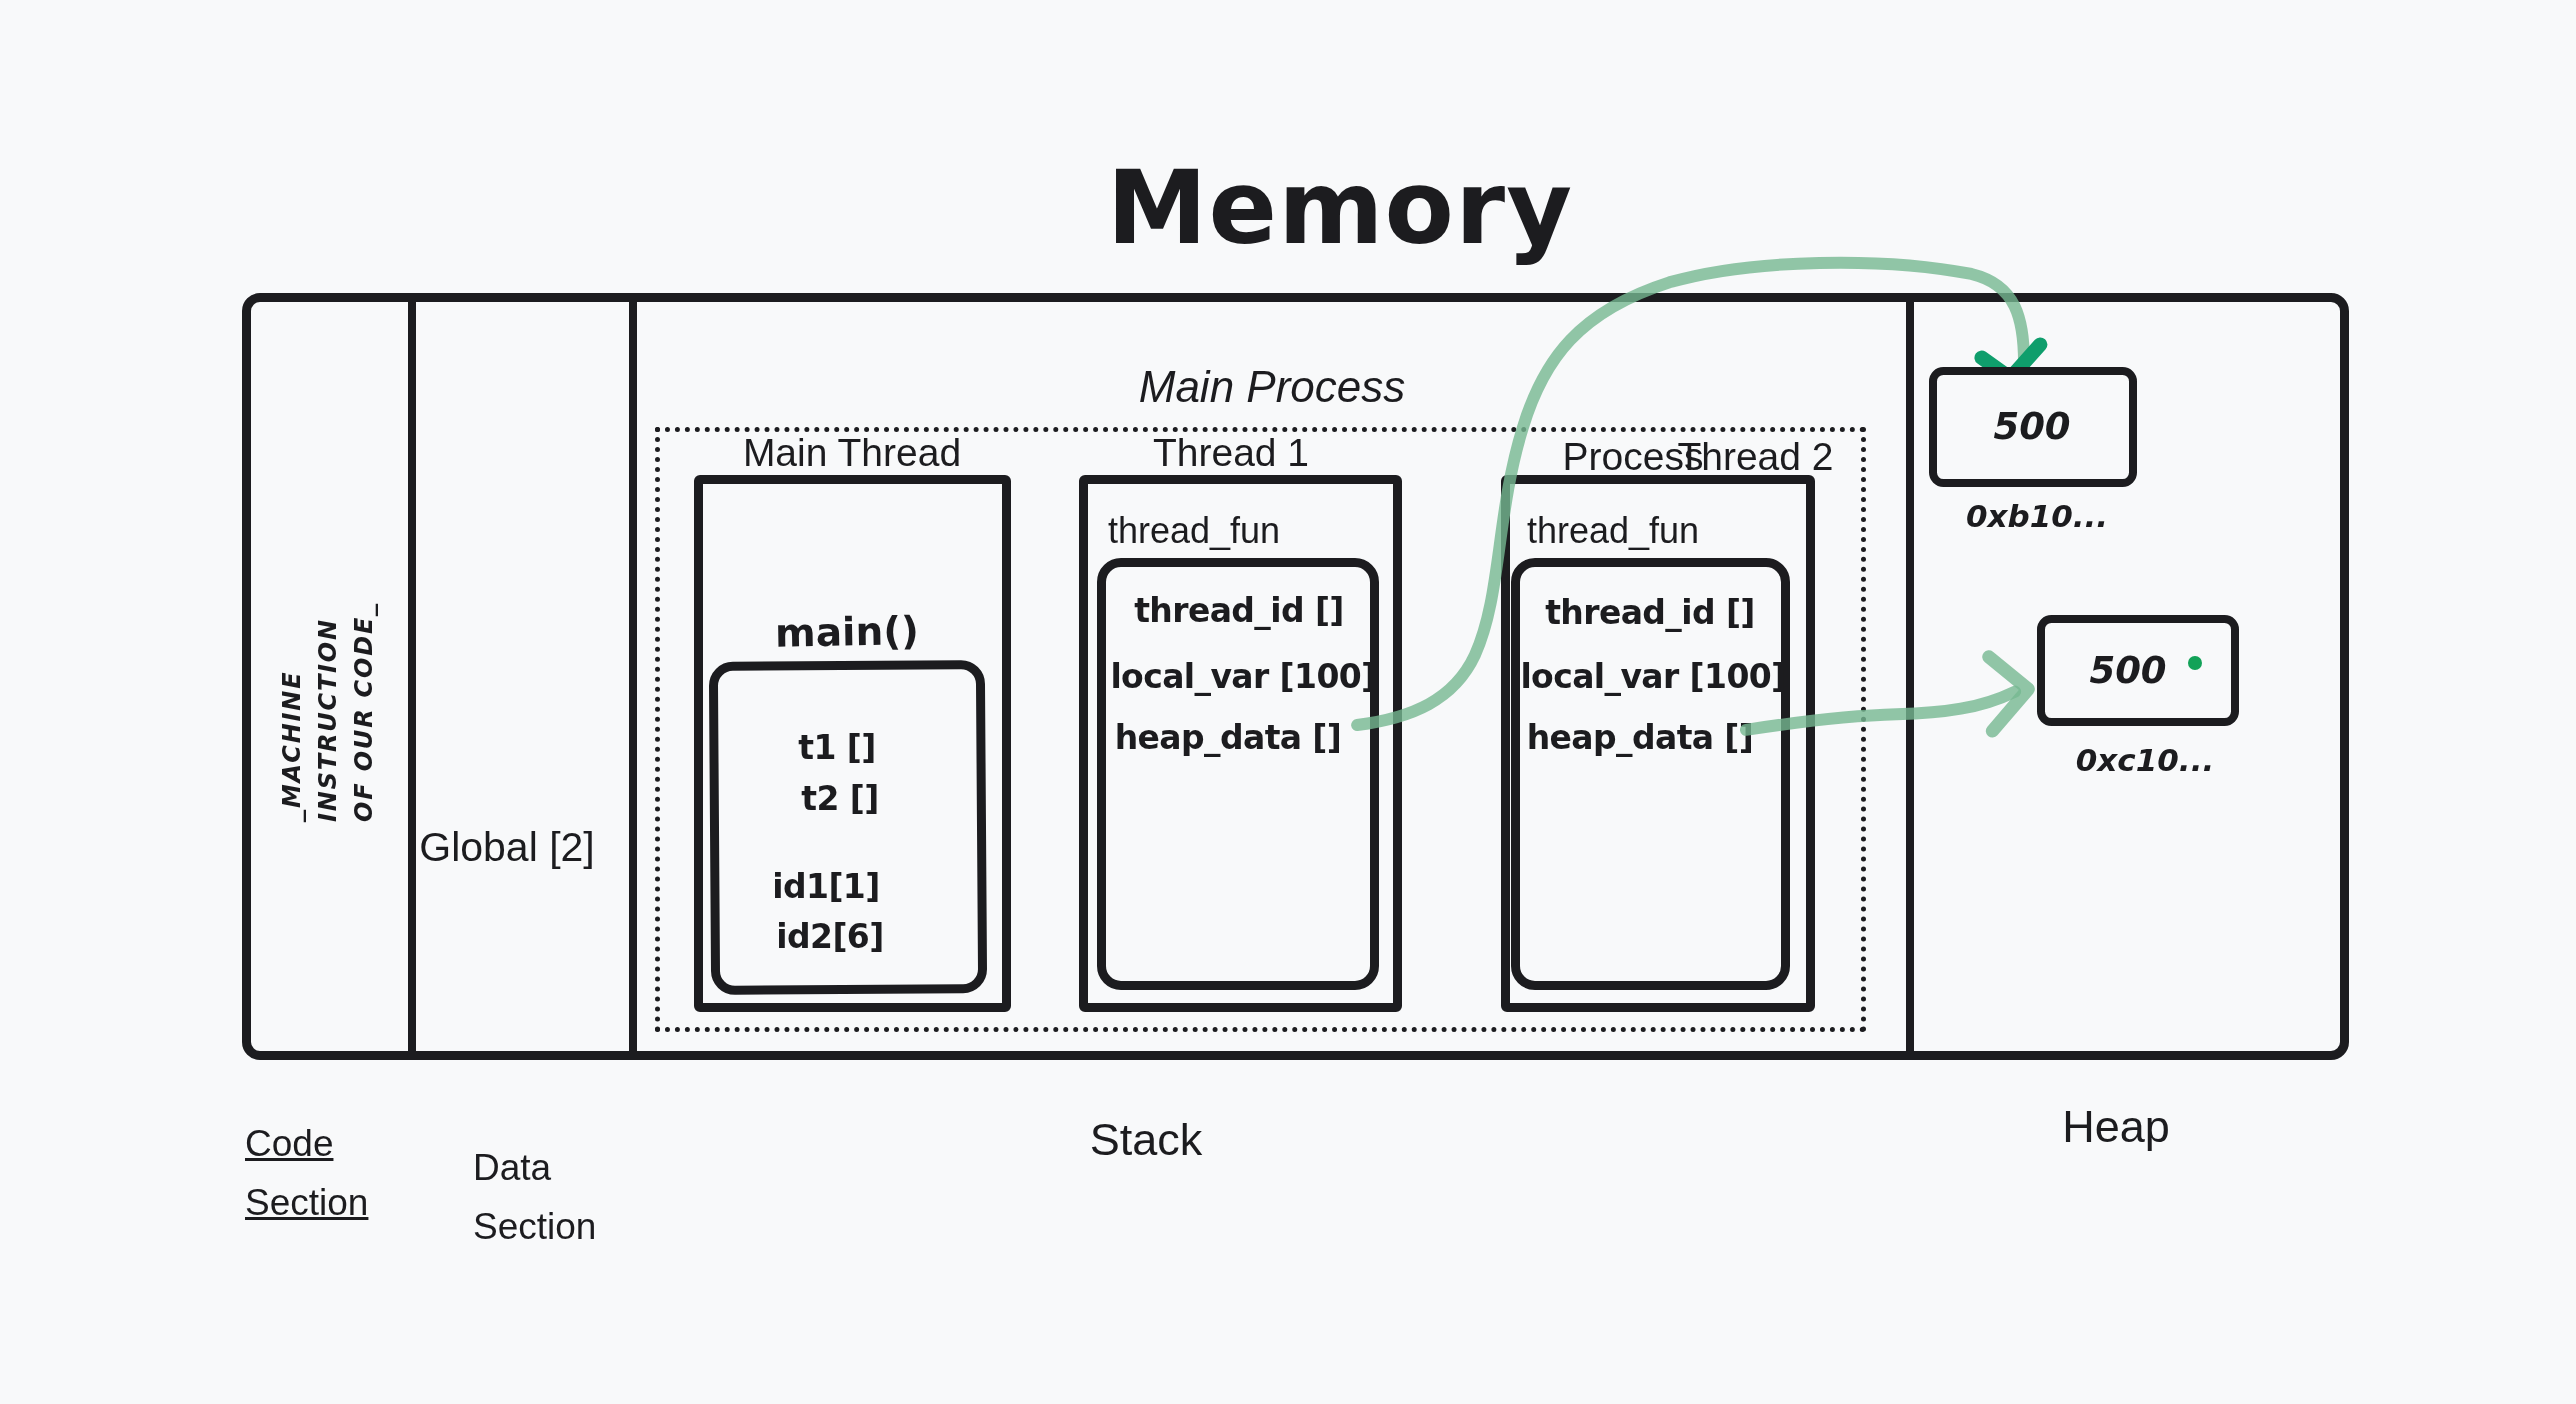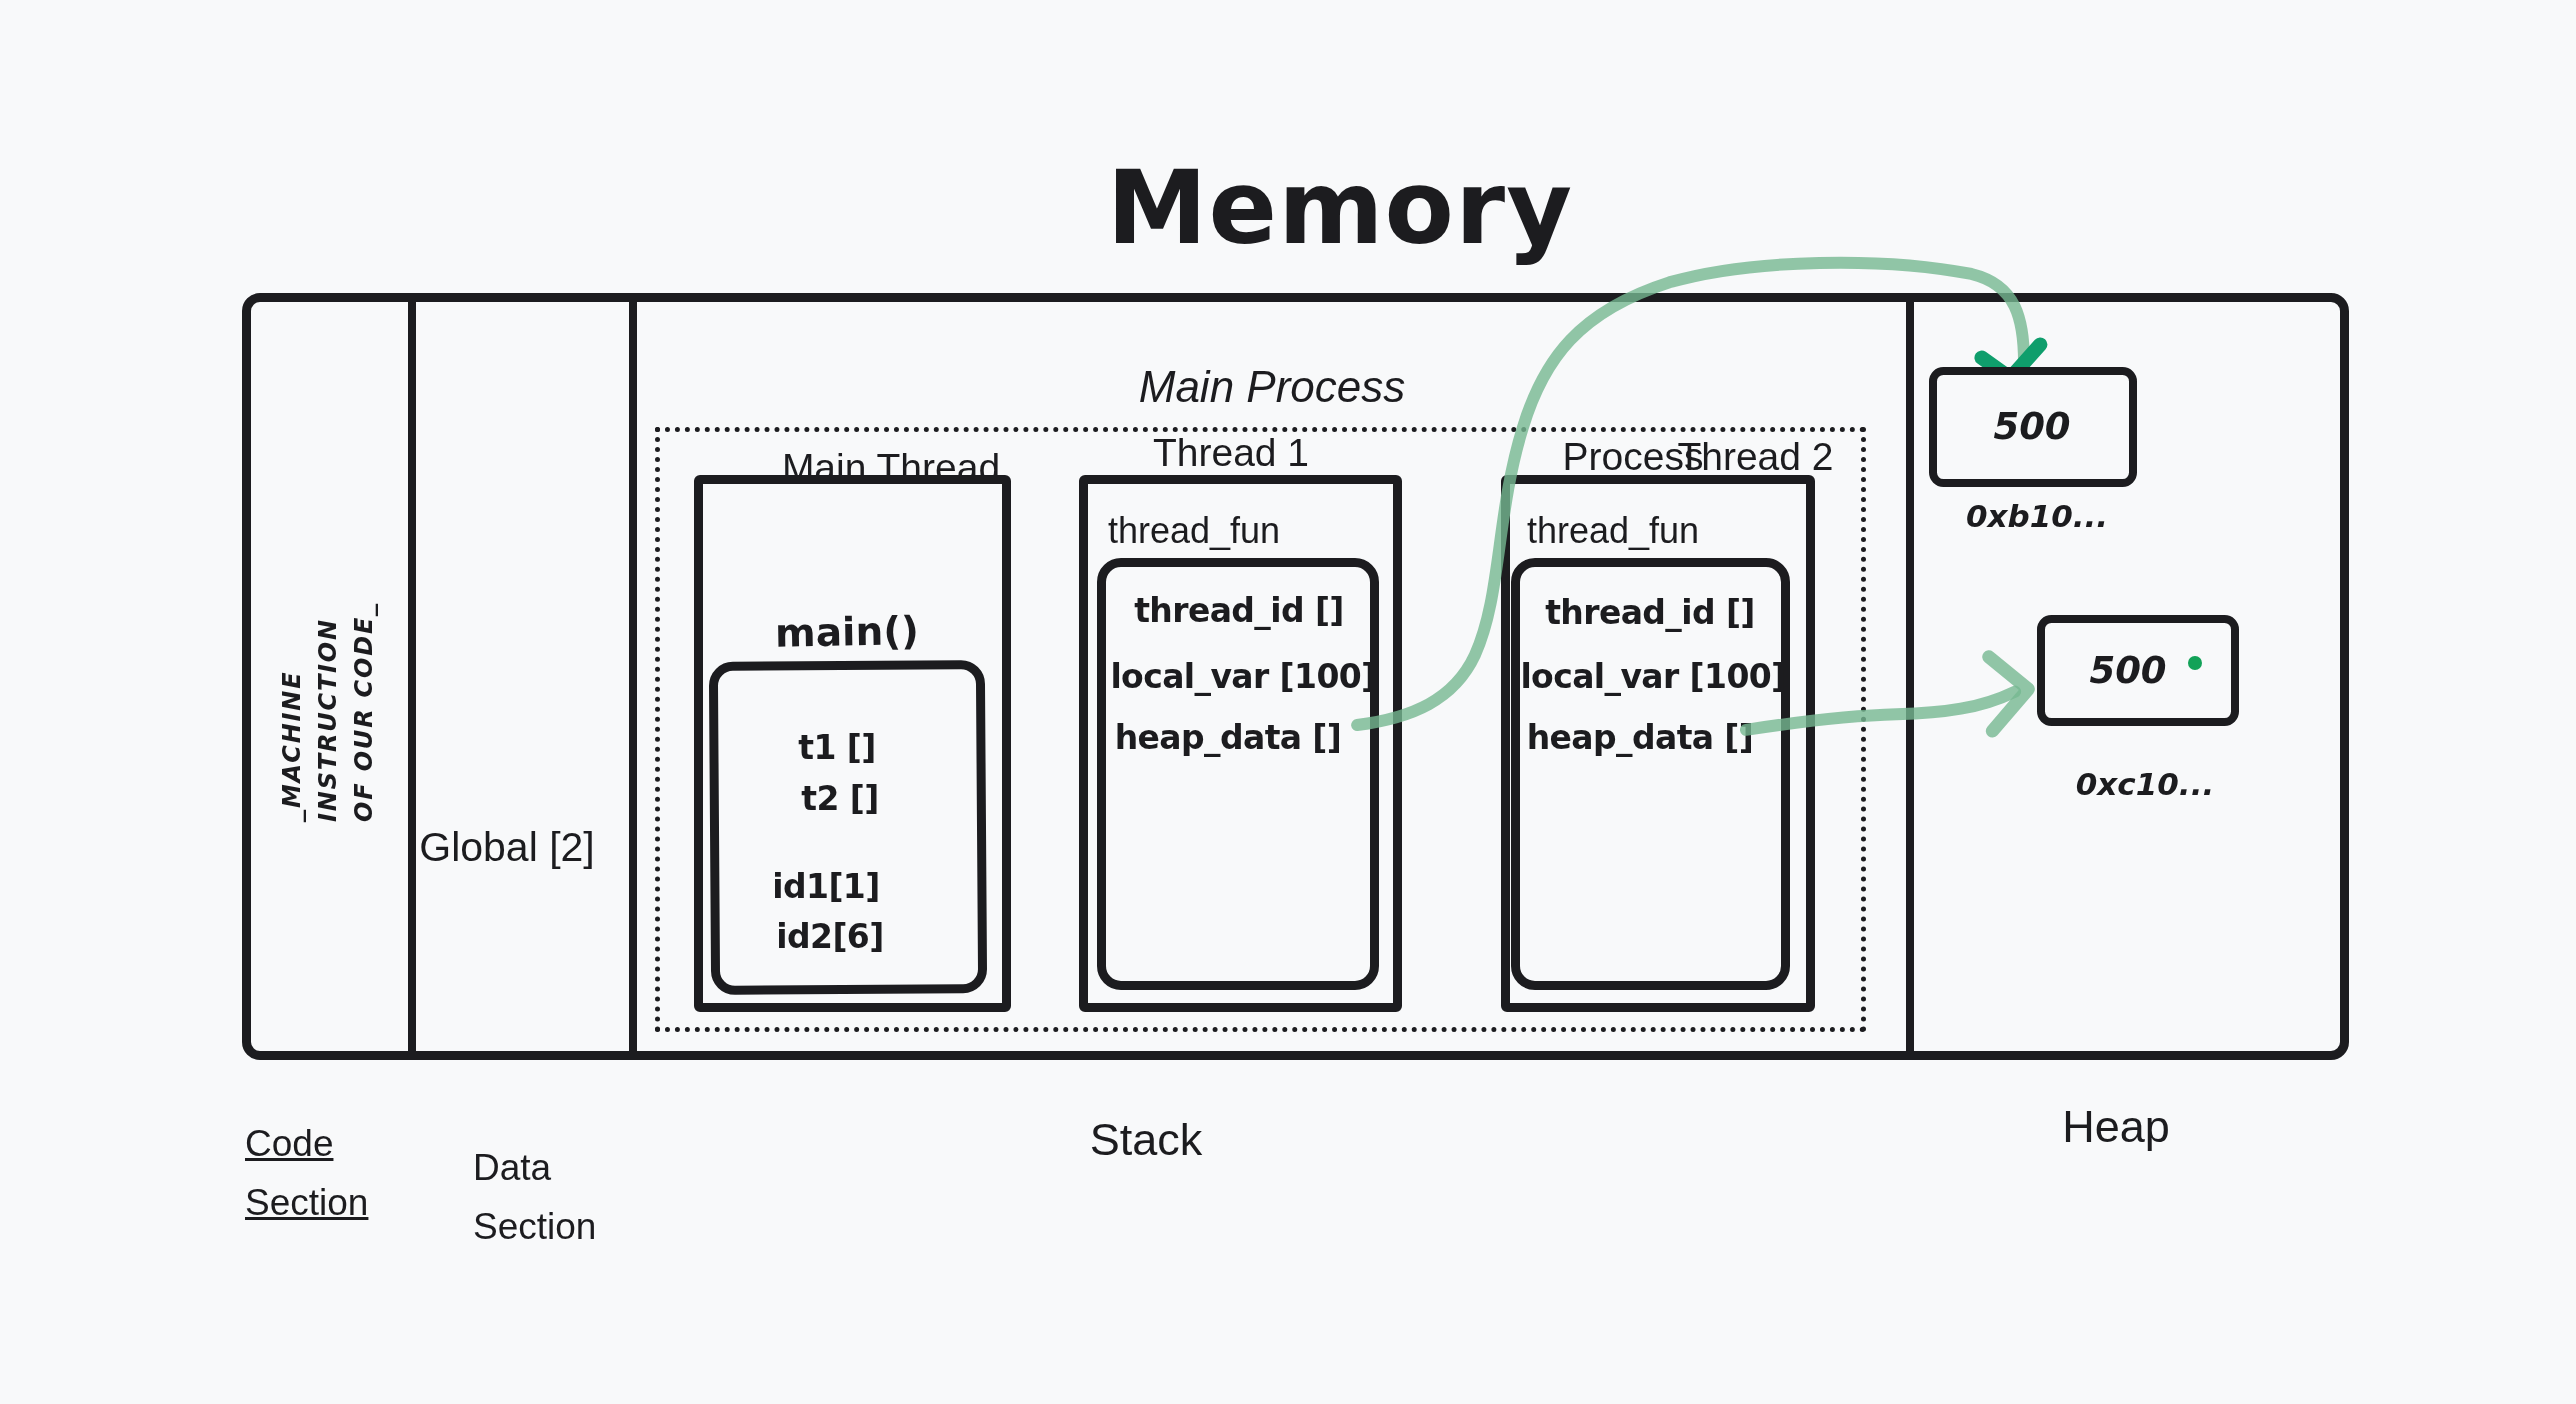--- a/index.html
+++ b/index.html
@@ -36,21 +36,21 @@
     transform:translate(-50%,-50%) rotate(-90deg);
     font-size:24px;font-style:italic;letter-spacing:1.8px;line-height:1.5;
     text-align:left;white-space:pre-line;
   }
   .global{left:507px;top:847px;font-size:41px;}
 
   
   .mp-label{left:1272px;top:387px;font-size:44px;font-style:italic;}
   .dotted{left:655px;top:427px;width:1211px;height:605px;border:5.4px dotted var(--ink);}
   .thread-label{font-size:39px;}
-  .tl-main{left:852px;top:468px;margin-left:39px;}
+  .tl-main{left:852px;top:453px;}
   .tl-1{left:1231px;top:453px;}
   .tl-2{left:1698px;top:457px;}
   .ghost-wrap{display:flex;align-items:baseline;}
   .ghost-wrap .g2{margin-left:-26px;}
 
   .t-box{border:9px solid var(--ink);border-radius:6px;}
   .b-main{left:694px;top:475px;width:317px;height:537px;}
   .b-t1{left:1079px;top:475px;width:323px;height:537px;}
   .b-t2{left:1501px;top:475px;width:314px;height:537px;}
 
@@ -77,21 +77,21 @@
 
   
   .h-box{border:8.4px solid var(--ink);border-radius:14.4px;background:var(--bg);}
   .hb1{left:1929px;top:367px;width:208px;height:120px;}
   .hb2{left:2037px;top:615px;width:202px;height:111px;}
   .h-val{font-size:37px;font-style:italic;}
   .hv1{left:2032px;top:426px;}
   .hv2{left:2128px;top:670px;}
   .h-addr{font-size:31px;font-style:italic;}
   .ha1{left:2037px;top:516px;}
-  .ha2{left:2145px;top:760px;margin-top:24px;}
+  .ha2{left:2145px;top:760px;}
   .green-dot{left:2188px;top:656px;width:13.8px;height:13.8px;border-radius:50%;background:#12a258;}
 
   
   .sec-label{font-size:37px;line-height:1.6;white-space:pre-line;}
   .code-sec{left:245px;top:1114px;text-decoration:underline;}
   .data-sec{left:473px;top:1138px;}
   .stack-label{left:1146px;top:1140px;font-size:45px;}
   .heap-label{left:2116px;top:1127px;font-size:45px;}
 
   svg.overlay{left:0;top:0;width:2576px;height:1404px;pointer-events:none;}

